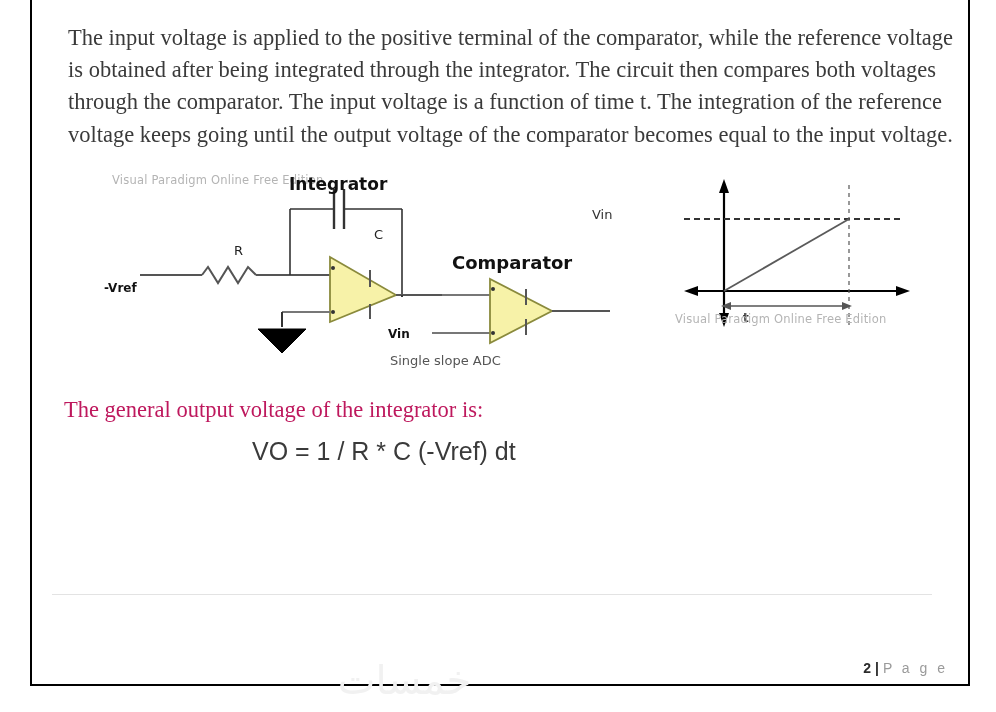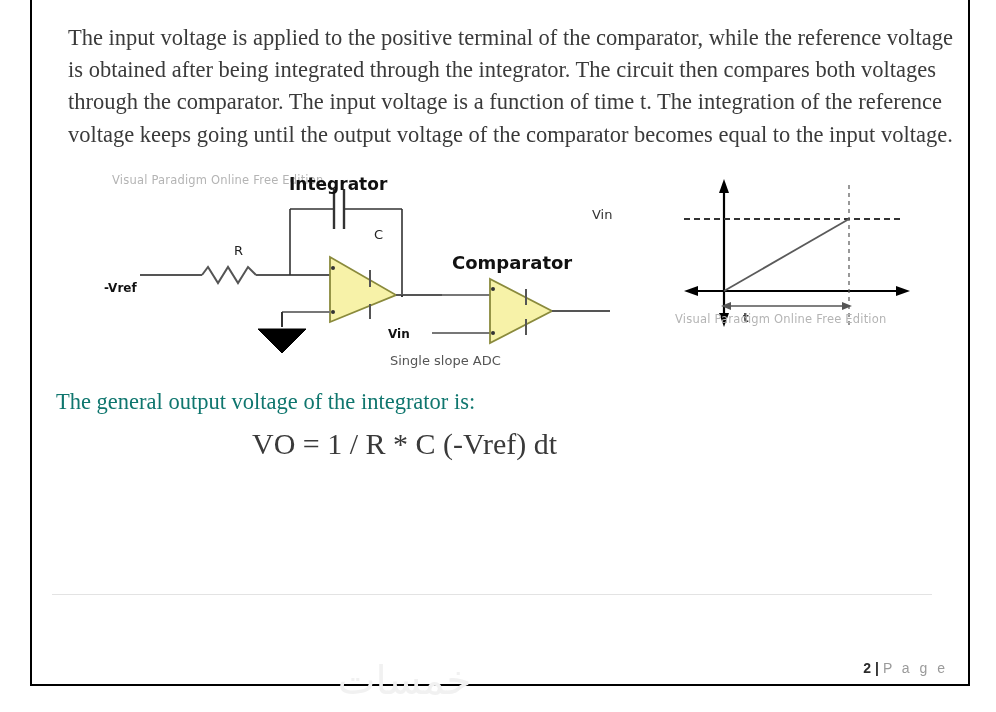--- a/index.html
+++ b/index.html
@@ -53,27 +53,27 @@
   }
   .figure-wrap {
     position: relative;
     width: 900px;
     height: 215px;
     margin-top: 4px;
   }
   .after-fig {
     font-family: "Liberation Serif", "DejaVu Serif", serif;
     font-size: 22.5px;
-    color: #0f766e;
+    color: #be185d;
     line-height: 1.4;
-    margin: 4px;
+    margin: 12px;
   }
   .formula {
-    font-family: Liberation Serif, serif;
-    font-size: 30px;
+    font-family: Liberation Sans, sans-serif;
+    font-size: 25px;
     color: #3a3a3a;
     margin: 10px 0 0 0;
     padding-left: 200px;
   }
   .footer-rule {
     position: absolute;
     left: 20px;
     top: 596px;
     width: 880px;
     height: 1px;

